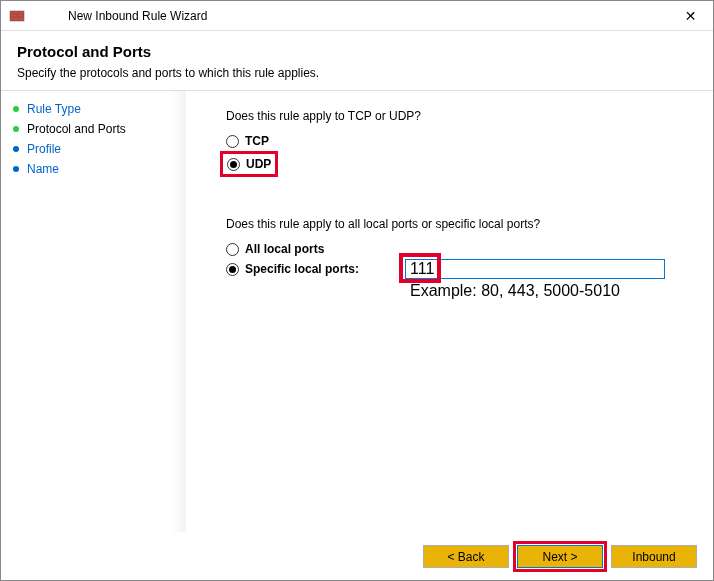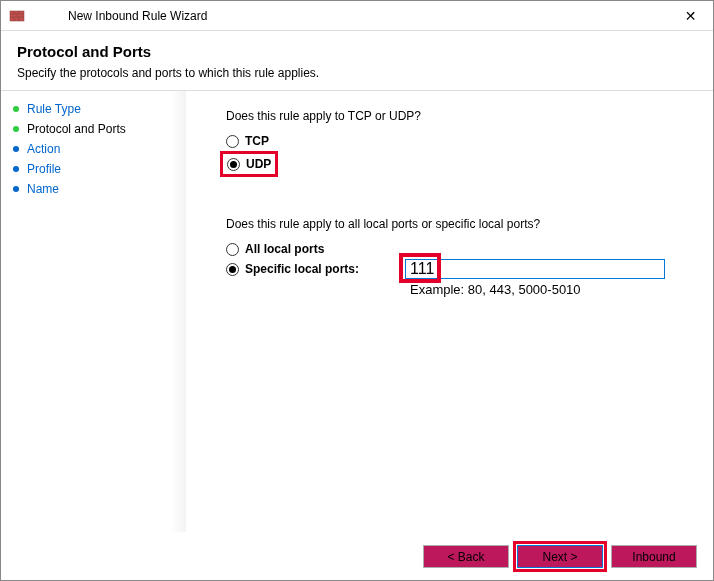--- a/index.html
+++ b/index.html
@@ -153,40 +153,40 @@
       font-family: inherit;
     }
     .port-hl {
       position: absolute;
       border: 4px solid #e3002b;
       top: -6px; left: -6px;
       width: 42px; height: 30px;
       pointer-events: none;
     }
     .example {
-      font-size: 13px;
+      font-size: 16px;
       color: #000;
       margin-left: 184px;
       margin-top: 3px;
     }
 
     .footer {
       position: absolute;
       bottom: 0; left: 0; right: 0;
       height: 48px;
       display: flex;
       justify-content: flex-end;
       align-items: center;
       padding-right: 16px;
       gap: 8px;
     }
     .btn {
       width: 86px;
       height: 23px;
-      background: #be185d;
+      background: #eab308;
       border: 1px solid #adadad;
       font-size: 12px;
       font-family: inherit;
       cursor: pointer;
       text-align: center;
       line-height: 21px;
     }
     .btn.default {
       border: 1px solid #0078d7;
     }
@@ -232,24 +232,20 @@
       <li class="done">
         <span class="bullet done"></span>
         <span class="lbl">Rule Type</span>
       </li>
       <li class="current">
         <span class="bullet current"></span>
         <span class="lbl">Protocol and Ports</span>
       </li>
       <li class="todo">
         <span class="bullet todo"></span>
-        <span class="lbl">Action</span>
-      </li>
-      <li class="todo">
-        <span class="bullet todo"></span>
         <span class="lbl">Profile</span>
       </li>
       <li class="todo">
         <span class="bullet todo"></span>
         <span class="lbl">Name</span>
       </li>
     </ul>
   </div>
 
   <div class="main">

